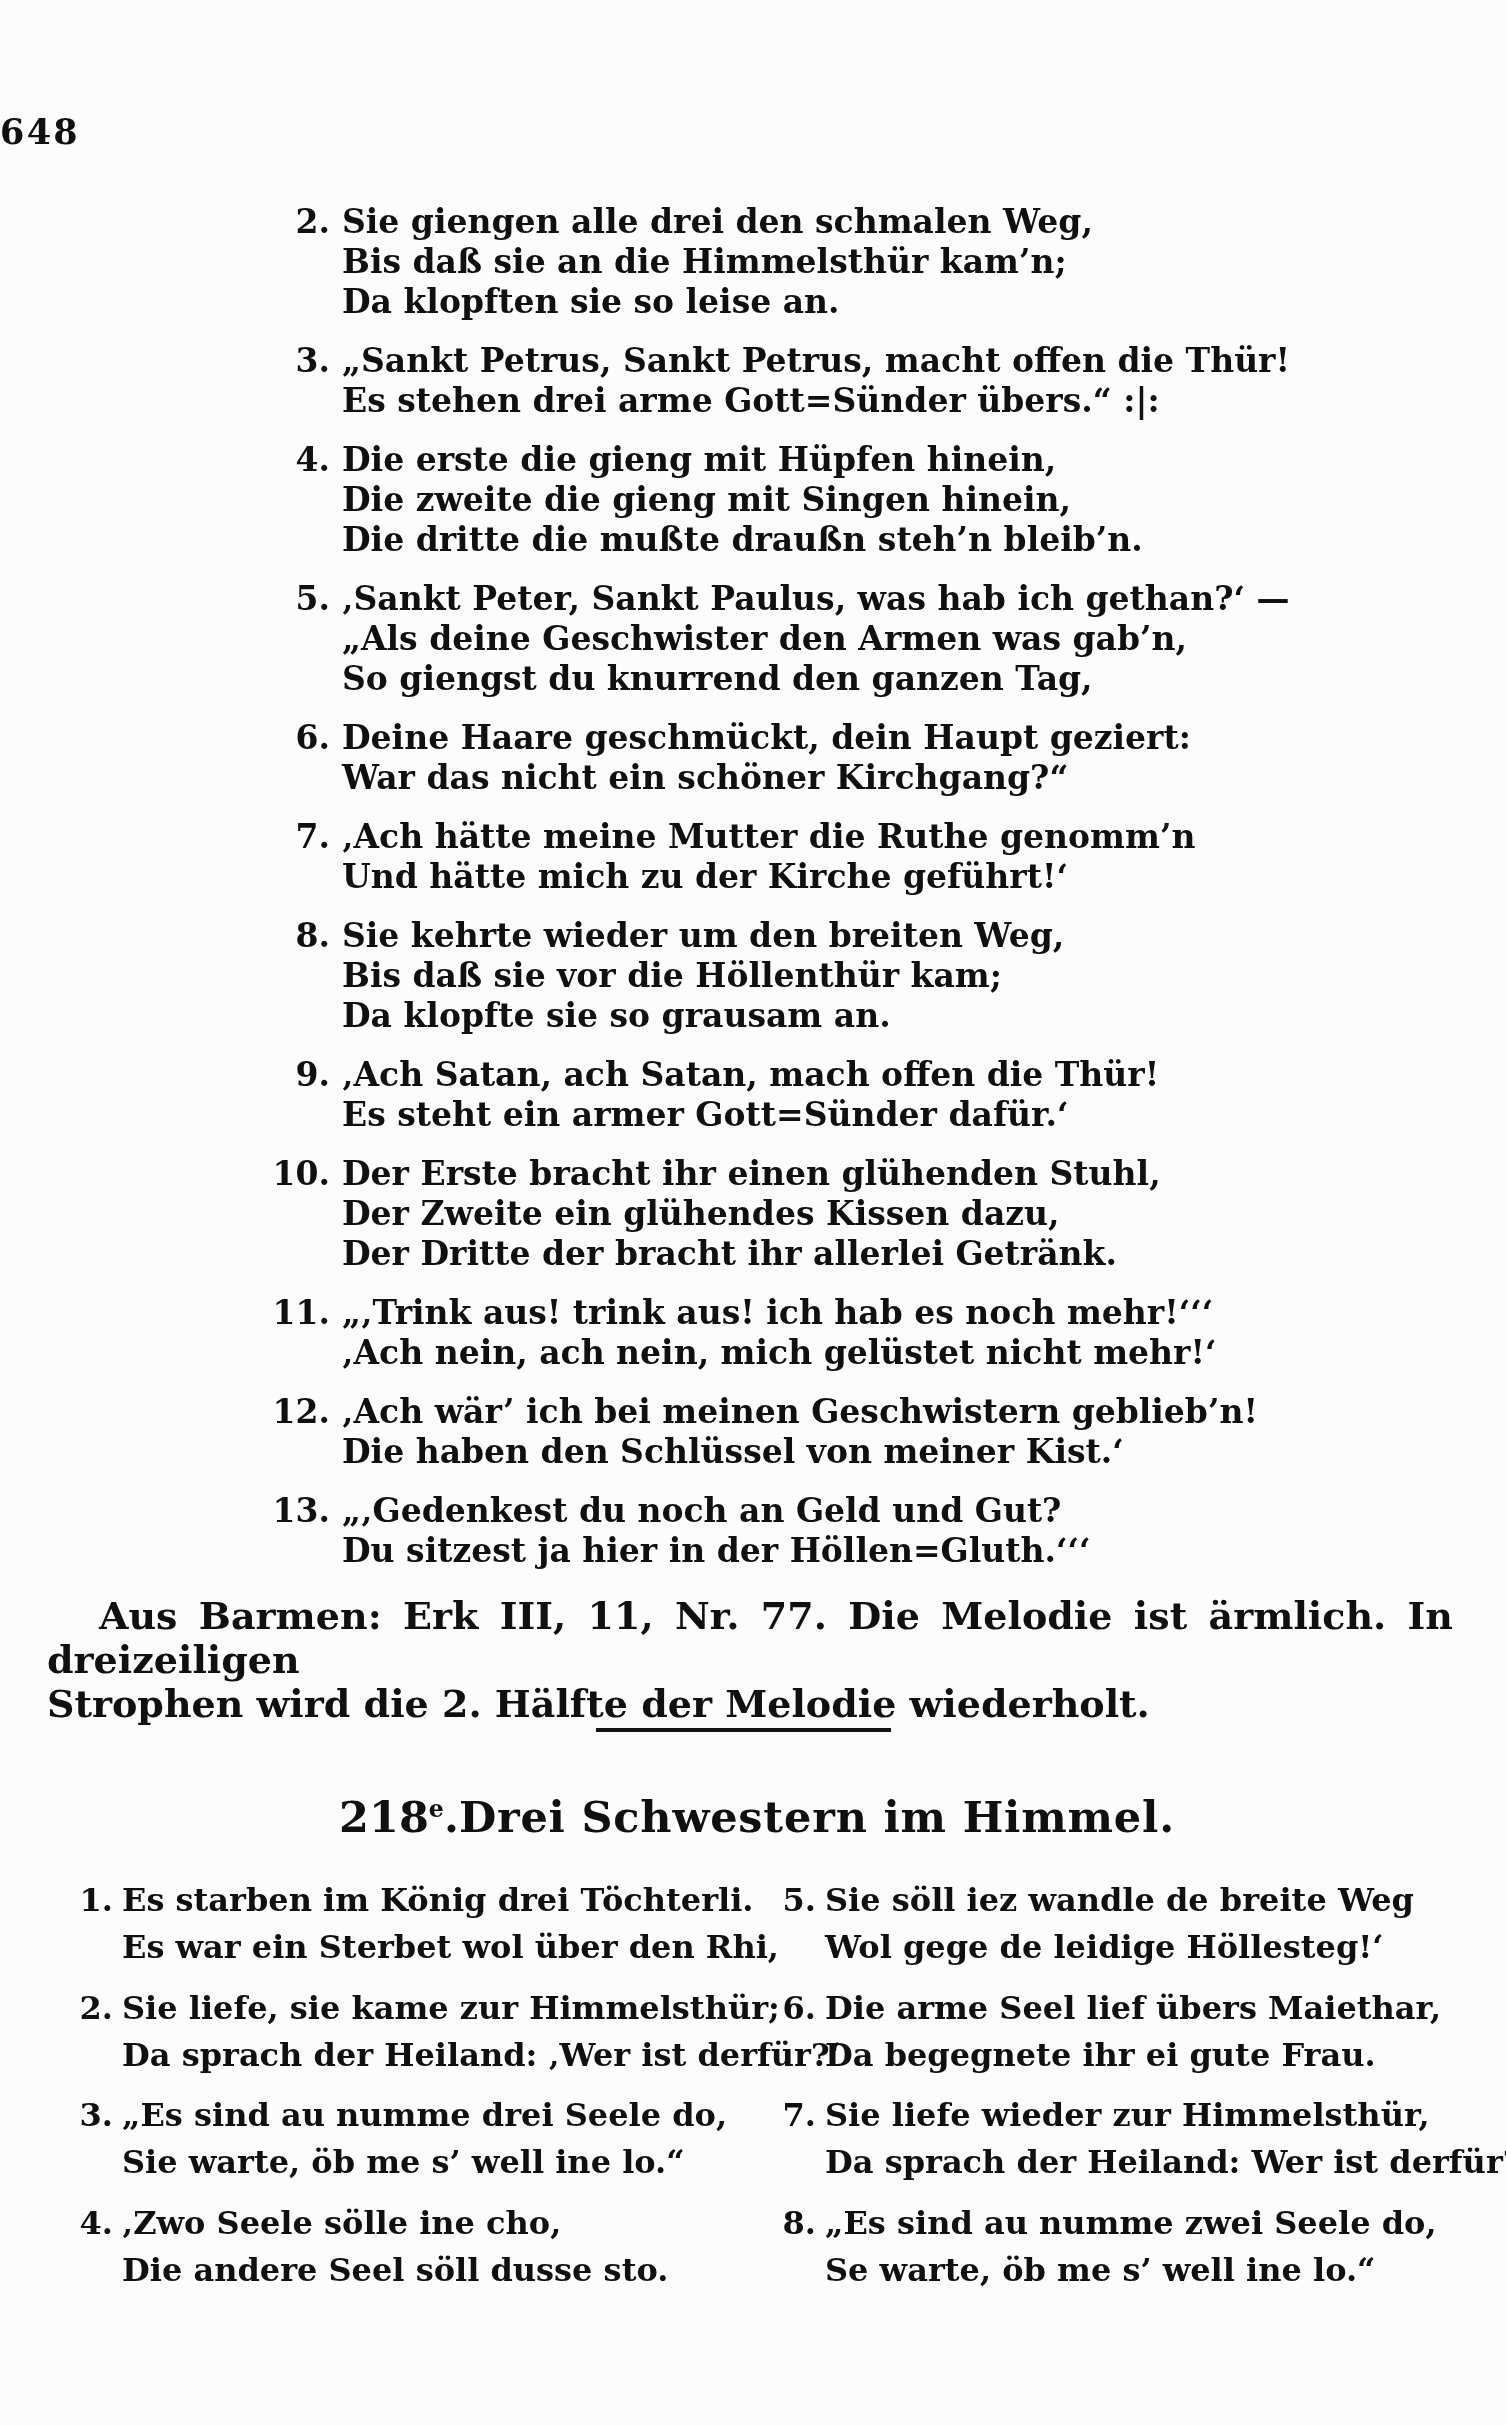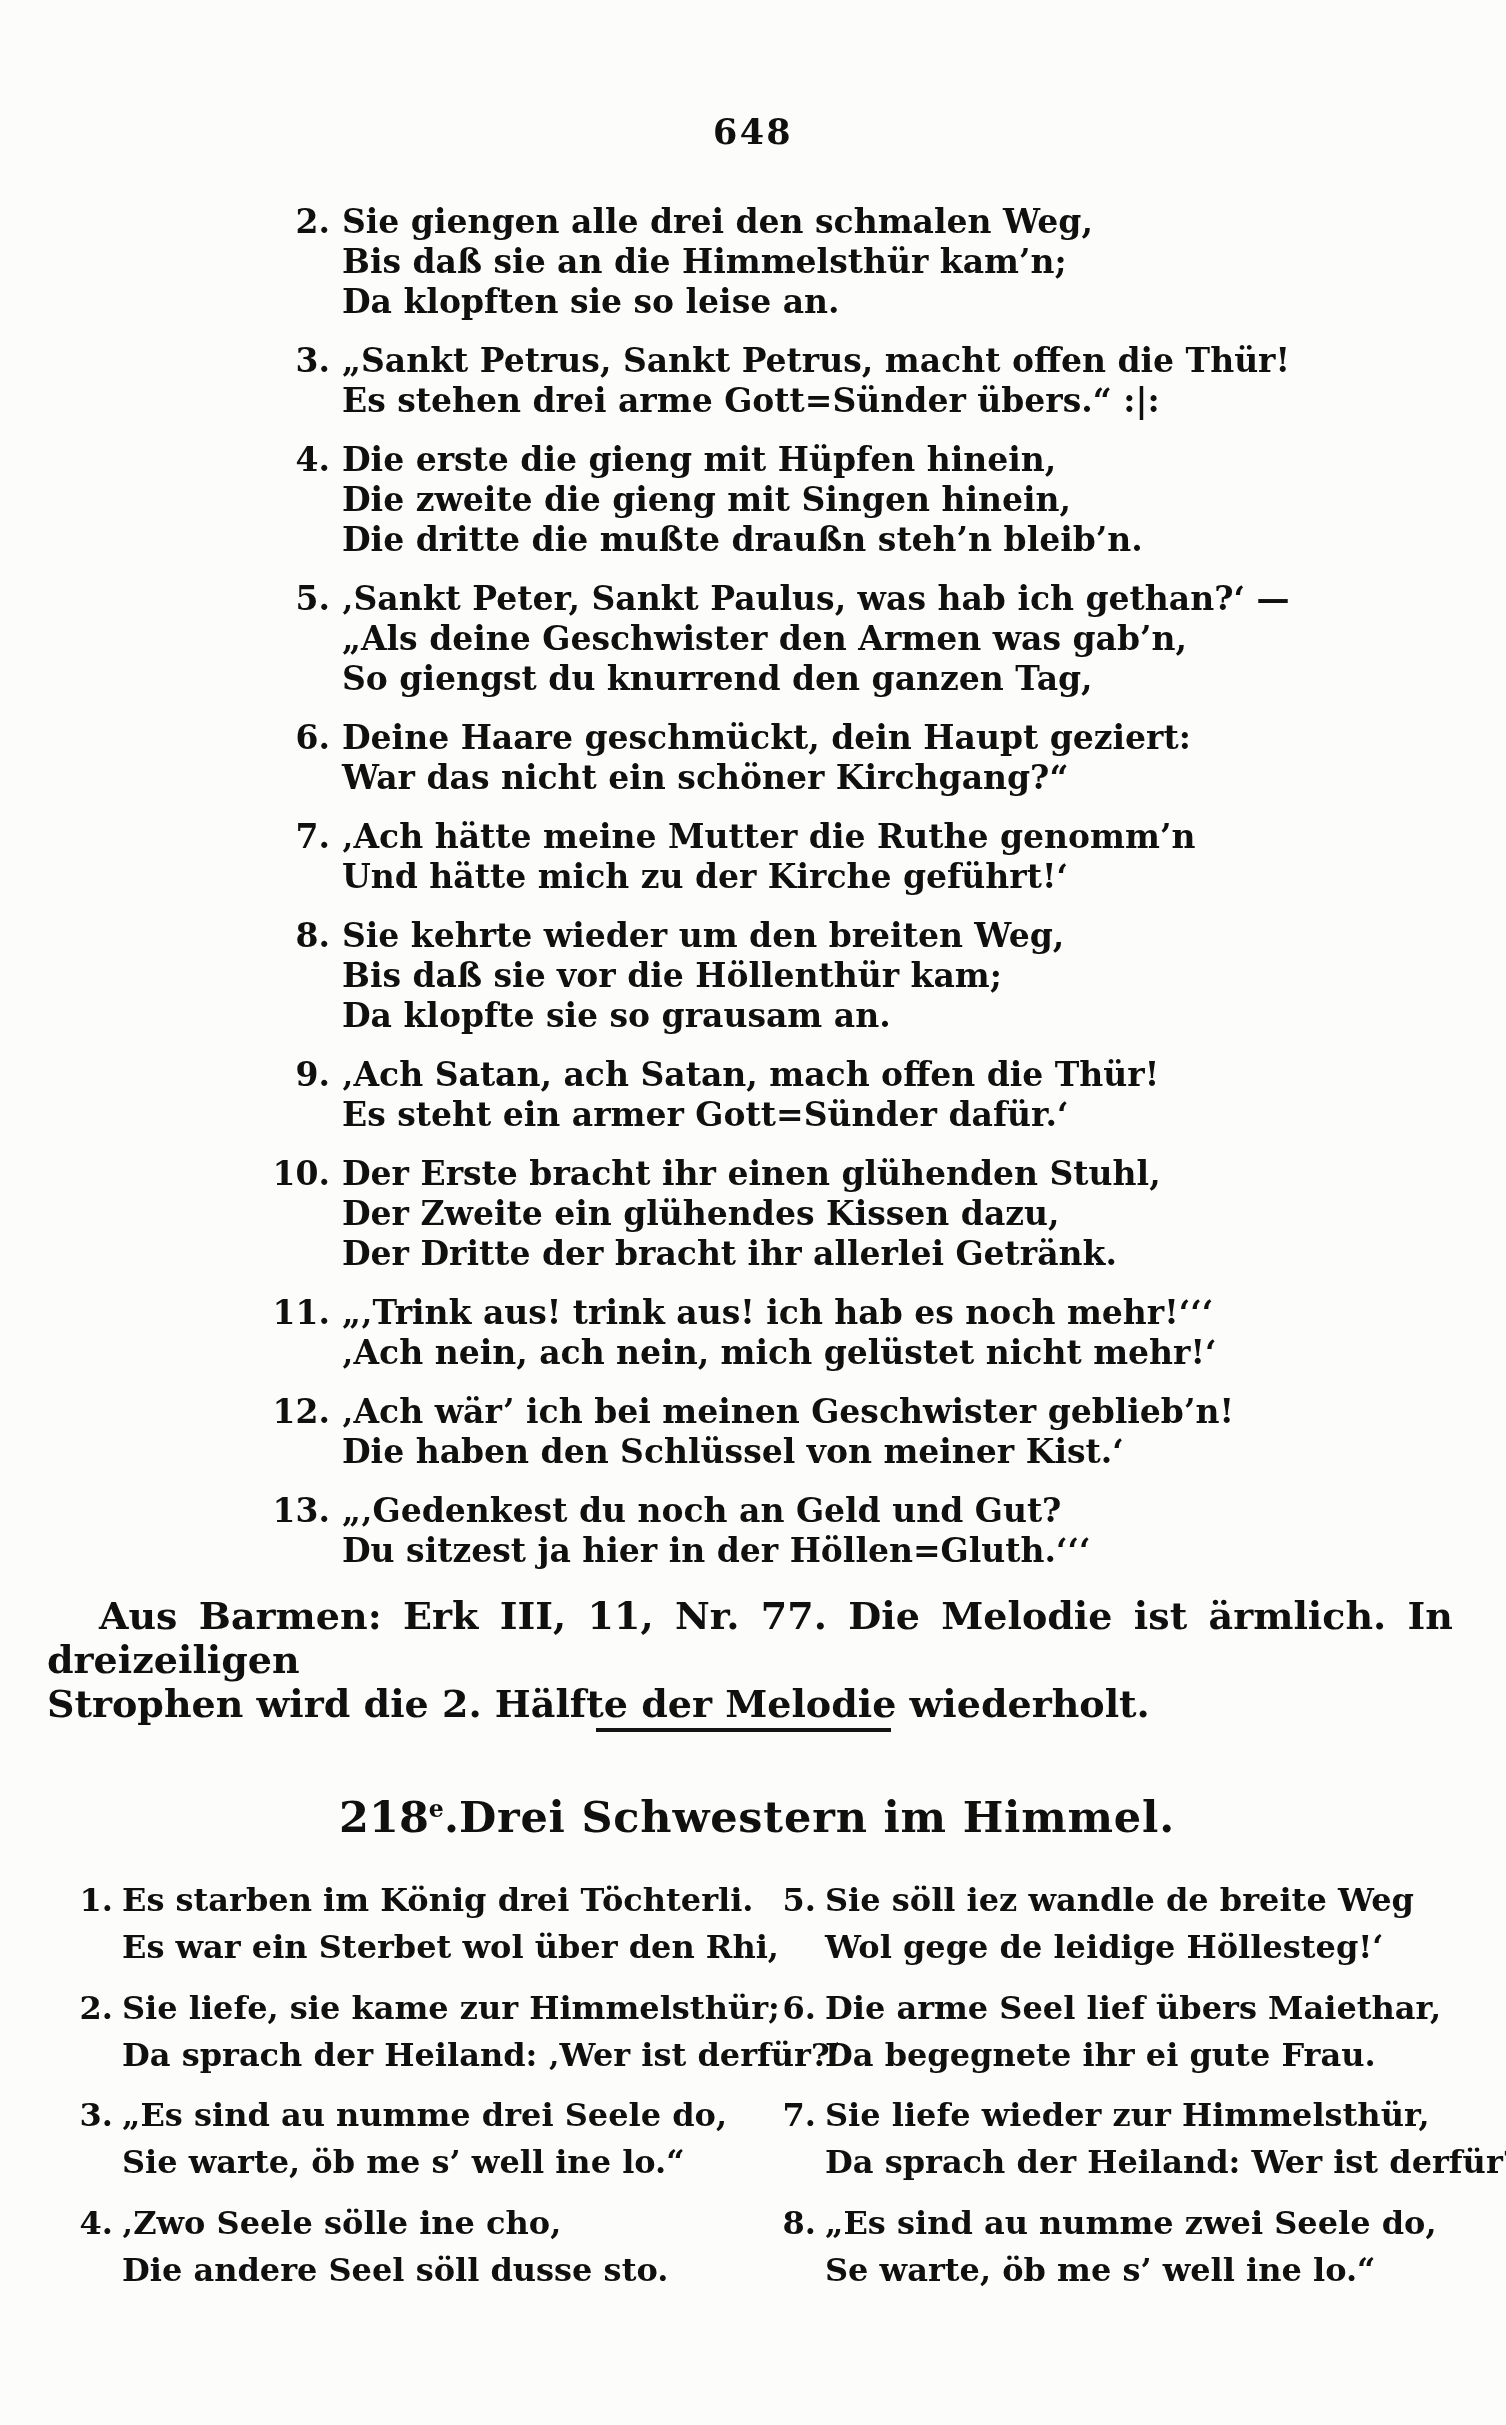--- a/index.html
+++ b/index.html
@@ -7,21 +7,21 @@
     width:1506px;height:2426px;
     background:#fcfcfa;
     position:relative;
     font-family:"DejaVu Serif", serif;
     font-weight:700;
     color:#101010;
     overflow:hidden;
   }
   .folio{
     position:absolute;top:111px;left:0;width:1506px;
-    text-align:center;font-size:35px;letter-spacing:2.3px;
+    text-align:left;font-size:35px;letter-spacing:2.3px;
   }
   .verse-block{
     position:absolute;left:251px;top:202px;width:1023px;
     font-size:33px;line-height:40px;
   }
   .verse{display:flex;margin-bottom:19px;}
   .vnum{flex:0 0 91px;text-align:right;padding-right:12px;box-sizing:border-box;white-space:nowrap;}
   .vlines{flex:1 1 auto;min-width:0;}
   .vline{display:block;white-space:nowrap;}
   .note{
@@ -137,21 +137,21 @@
     <span class="vnum">11.</span>
     <span class="vlines">
       <span class="vline">„‚Trink aus! trink aus! ich hab es noch mehr!‘‘‘</span>
       <span class="vline">‚Ach nein, ach nein, mich gelüstet nicht mehr!‘</span>
     </span>
   </div>
 
   <div class="verse">
     <span class="vnum">12.</span>
     <span class="vlines">
-      <span class="vline">‚Ach wär’ ich bei meinen Geschwister geblieb’n!</span>
+      <span class="vline">‚Ach wär’ ich bei meinen Geschwistern geblieb’n!</span>
       <span class="vline">Die haben den Schlüssel von meiner Kist.‘</span>
     </span>
   </div>
 
   <div class="verse">
     <span class="vnum">13.</span>
     <span class="vlines">
       <span class="vline">„‚Gedenkest du noch an Geld und Gut?</span>
       <span class="vline">Du sitzest ja hier in der Höllen=Gluth.‘‘‘</span>
     </span>

